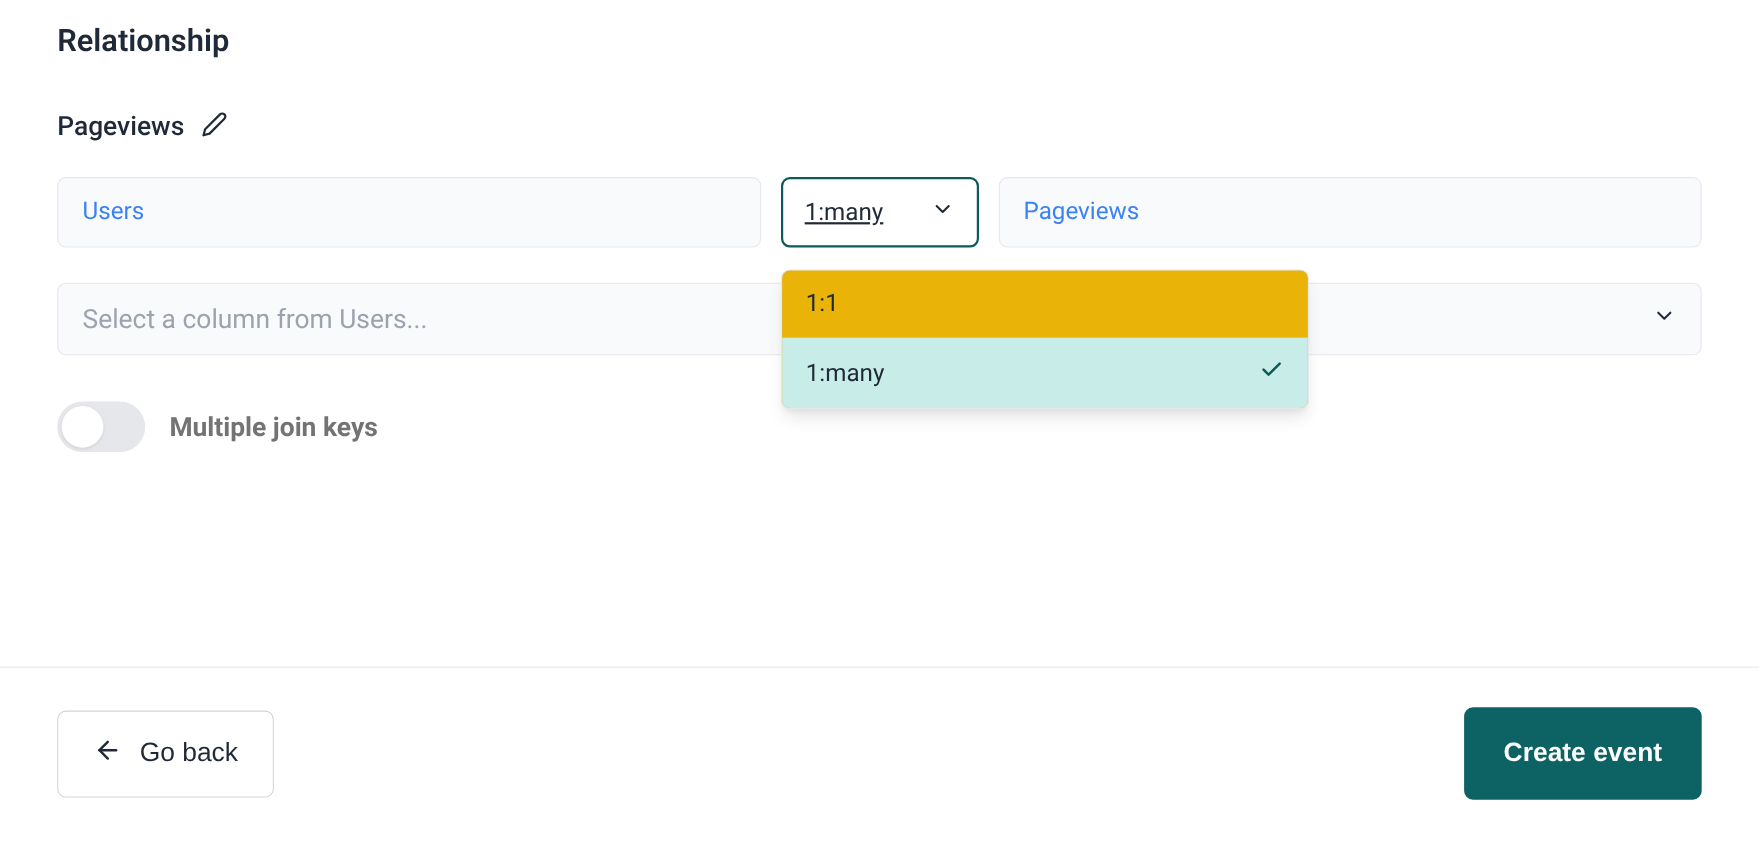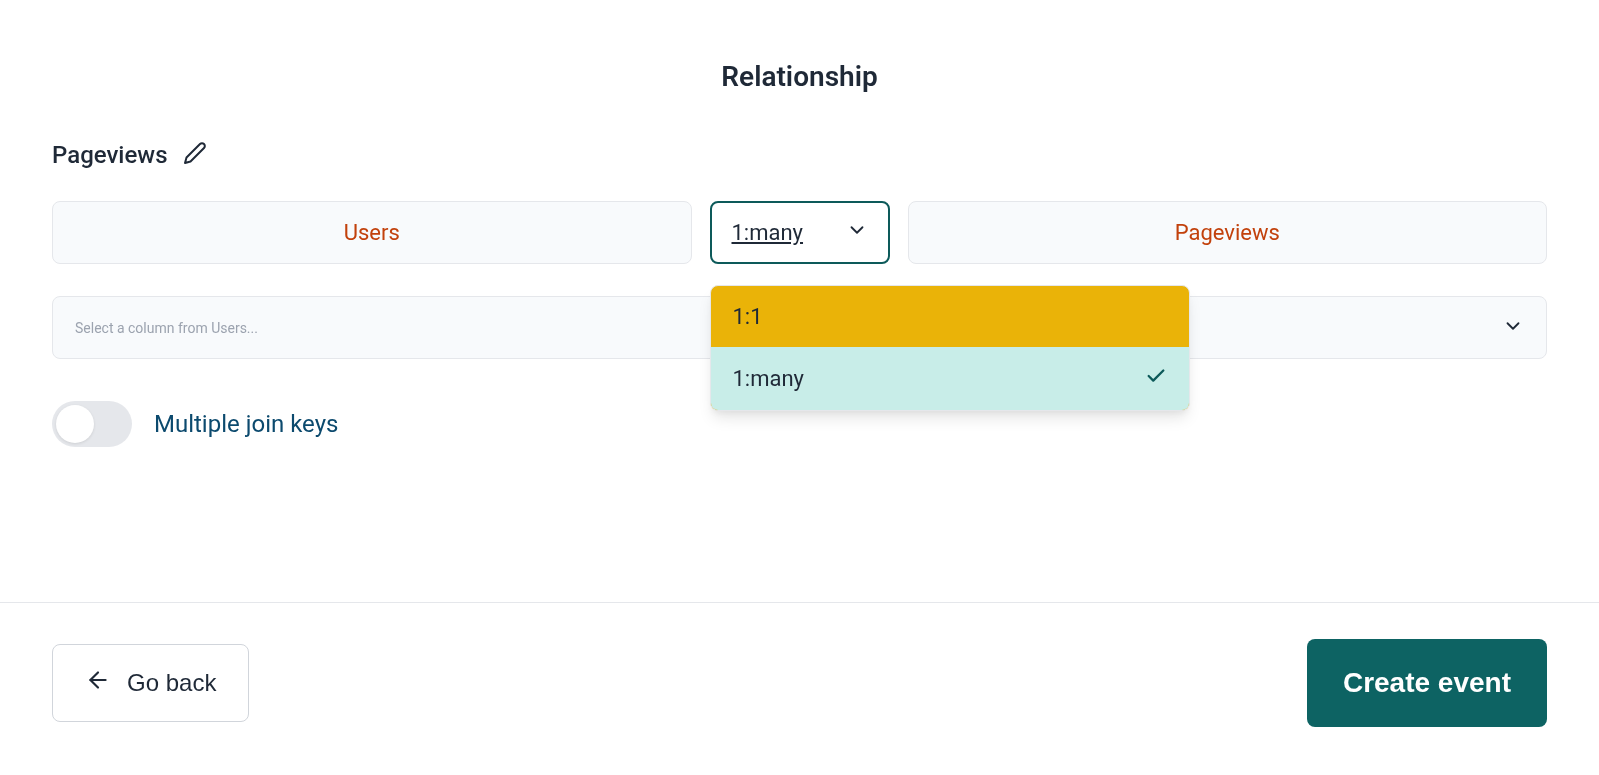--- a/index.html
+++ b/index.html
@@ -9,22 +9,21 @@
     }
     body {
       font-family: -apple-system, BlinkMacSystemFont, "Segoe UI", Roboto, Helvetica, Arial, sans-serif;
       background: #fff;
       color: #1f2937;
       width: 1599px;
       height: 775px;
       position: relative;
     }
     .main-content {
-      padding: 60px 52px 0 52px;
-      text-align: center;
+      padding: 20px 52px 0 52px;
     }
     .section-title {
       font-size: 28px;
       font-weight: 600;
       color: #1f2937;
       margin-bottom: 48px;
     }
     .event-name-row {
       display: flex;
       align-items: center;
@@ -46,21 +45,21 @@
       margin-bottom: 32px;
       position: relative;
     }
     .entity-box {
       flex: 1;
       border: 1px solid #e5e7eb;
       background: #f8fafc;
       border-radius: 8px;
       padding: 18px 22px;
       font-size: 22px;
-      color: #c2410c;
+      color: #3b82f6;
     }
     .cardinality-dropdown {
       width: 180px;
       border: 2px solid #0d5a5a;
       border-radius: 8px;
       padding: 16px 20px;
       font-size: 22px;
       color: #1f2937;
       background: #fff;
       display: flex;
@@ -103,21 +102,21 @@
       display: flex;
       gap: 18px;
       margin-bottom: 42px;
     }
     .column-select {
       flex: 1;
       border: 1px solid #e5e7eb;
       background: #f8fafc;
       border-radius: 8px;
       padding: 18px 22px;
-      font-size: 14px;
+      font-size: 24px;
       color: #9ca3af;
       display: flex;
       justify-content: space-between;
       align-items: center;
       cursor: pointer;
     }
     .toggle-row {
       display: flex;
       align-items: center;
       gap: 22px;
@@ -135,22 +134,22 @@
       height: 38px;
       background: #fff;
       border-radius: 50%;
       position: absolute;
       top: 4px;
       left: 4px;
       box-shadow: 0 1px 3px rgba(0,0,0,0.1);
     }
     .toggle-label {
       font-size: 24px;
-      font-weight: 400;
-      color: #0c4a6e;
+      font-weight: 700;
+      color: #737373;
     }
     .footer {
       position: absolute;
       bottom: 0;
       left: 0;
       right: 0;
       border-top: 1px solid #e5e7eb;
       padding: 36px 52px 48px 52px;
       display: flex;
       justify-content: space-between;
@@ -172,21 +171,21 @@
     }
     .arrow-left-icon {
       color: #1f2937;
     }
     .create-button {
       border: none;
       background: #0d6363;
       color: #fff;
       border-radius: 8px;
       padding: 28px 36px;
-      font-size: 28px;
+      font-size: 24px;
       font-weight: 600;
       cursor: pointer;
     }
     .dropdown-wrapper {
       position: relative;
       text-decoration: underline;
     }
   </style>
 </head>
 <body>

